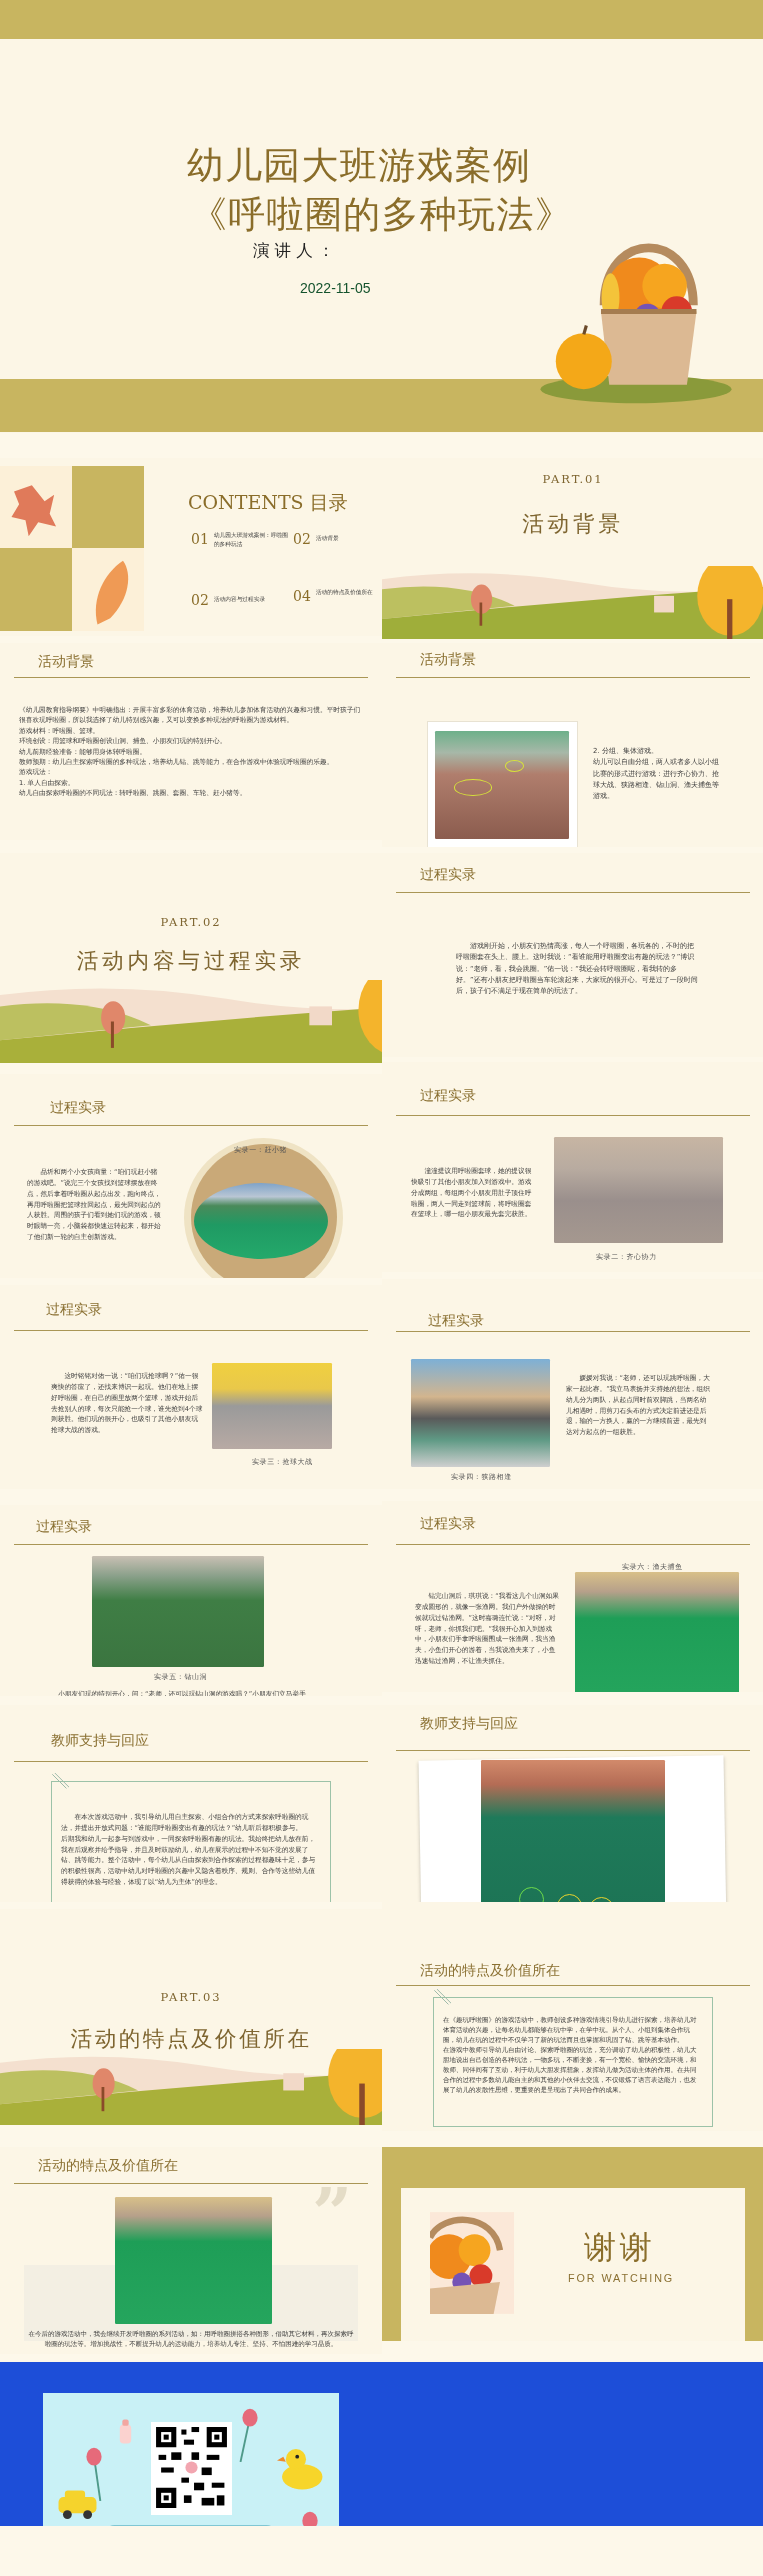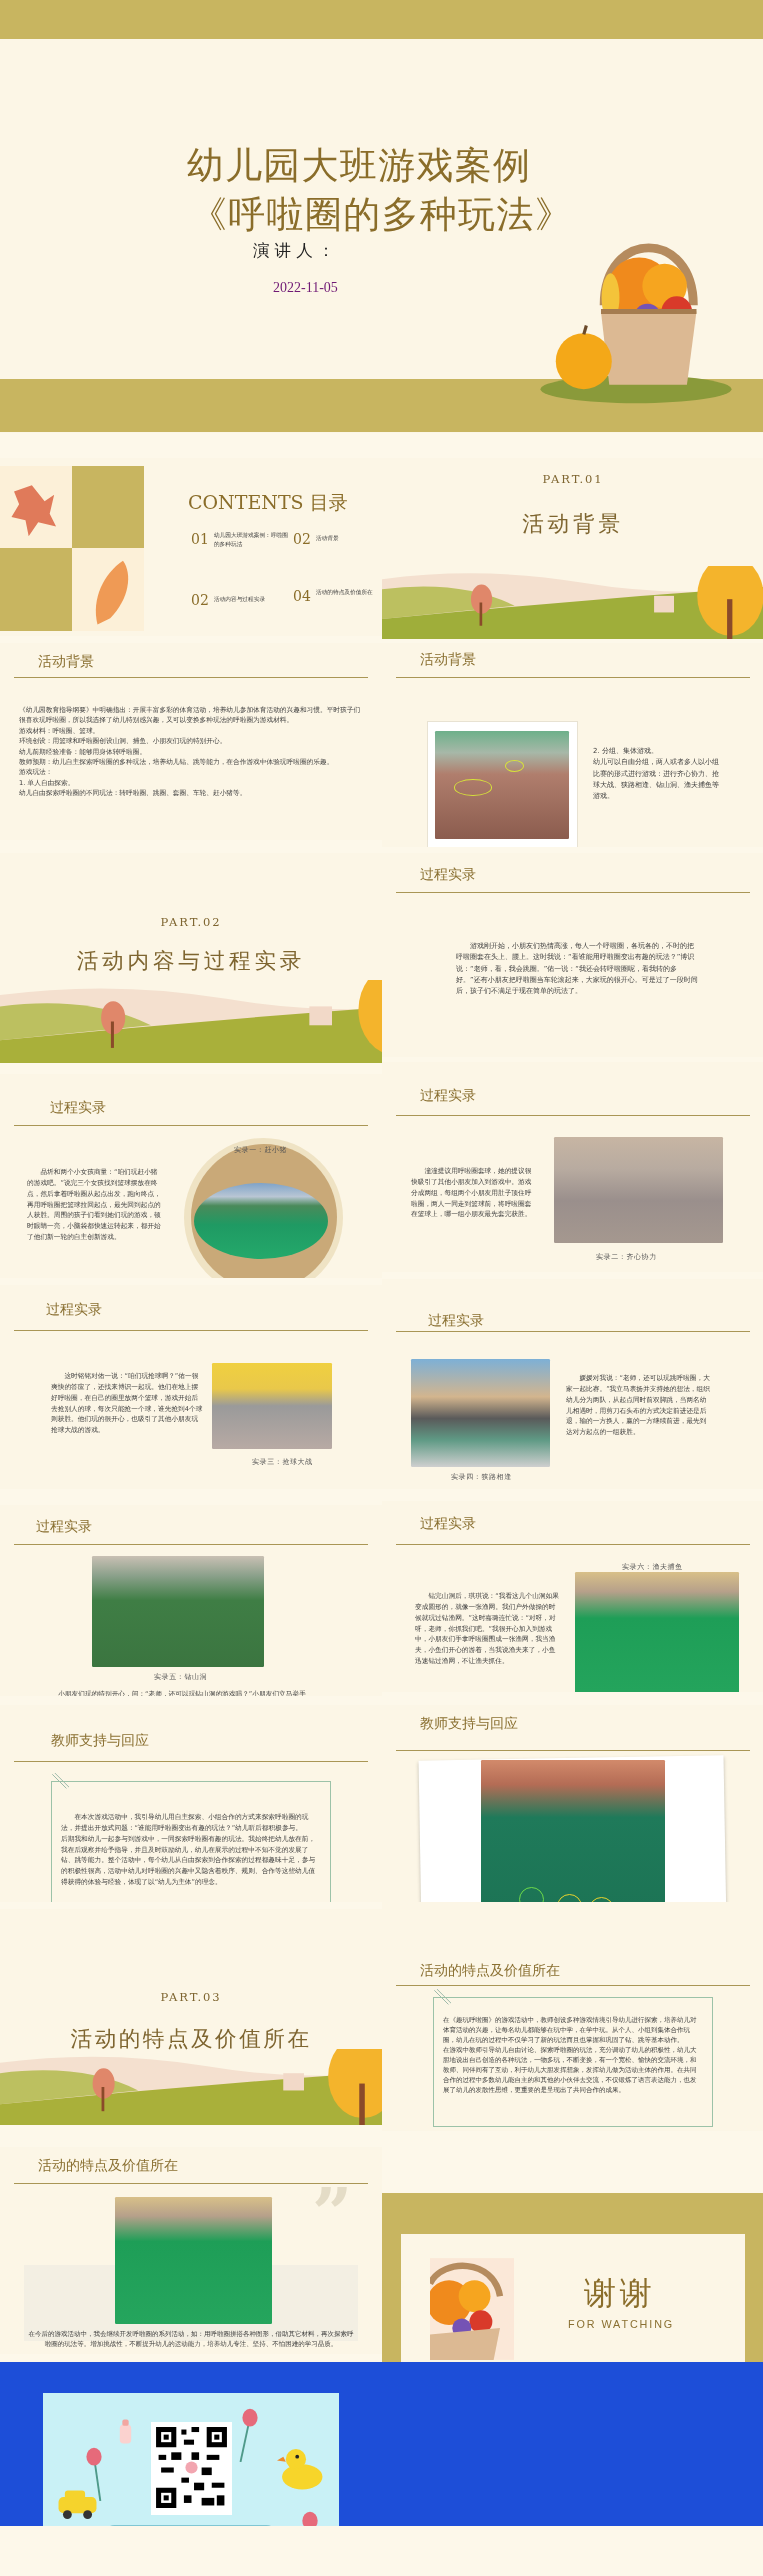--- a/index.html
+++ b/index.html
@@ -5,21 +5,21 @@
   * { box-sizing: border-box; margin: 0; padding: 0; }
   html, body { width: 763px; height: 2576px; background: #fdf8ea; overflow: hidden; }
   body { position: relative; font-family: "DejaVu Sans", "Liberation Sans", sans-serif; color: #3a3a3a; }
   .slide { position: absolute; background: #fcf6e6; overflow: hidden; }
   .serif { font-family: "DejaVu Serif", "Liberation Serif", serif; }
   .gold { color: #8a6d2a; }
   .olive-band { position: absolute; left: 0; right: 0; background: #c8b560; }
   
   .cover-title { position: absolute; left: 0; right: 0; text-align: center; font-family: "DejaVu Serif", "Liberation Serif", serif; color: #8a6d2a; font-size: 37px; letter-spacing: 1.3px; }
   .cover-speaker { position: absolute; left: 253px; top: 240px; font-size: 16.5px; letter-spacing: 5.1px; color: #222; font-family: "DejaVu Serif", serif; }
-  .cover-date { position: absolute; left: 273px; top: 280px; font-size: 14px; color: #701a75; font-family: Liberation Serif, serif; }
+  .cover-date { position: absolute; left: 300px; top: 280px; font-size: 14px; color: #14532d; font-family: Liberation Sans, sans-serif; }
   
   .sec-head { position: absolute; left: 38px; font-family: "DejaVu Serif", "Liberation Serif", serif; color: #8a7032; font-size: 14px; }
   .sec-rule { position: absolute; left: 14px; right: 14px; height: 1.3px; background: #a99655; }
   .body-text { position: absolute; font-size: 7.3px; line-height: 1.62; color: #3d3d3d; }
   .caption { position: absolute; font-size: 7px; color: #555; font-family: "DejaVu Serif", serif; letter-spacing: 0.6px; }
   .photo { position: absolute; border-radius: 1.3px; overflow: hidden; }
   .photo-green { background: linear-gradient(180deg, #7fa3c8 0%, #b9c6d4 18%, #4a8a5a 30%, #1f9a63 55%, #24a96b 100%); }
   .photo-red { background: linear-gradient(180deg, #6db08a 0%, #a7b8a8 20%, #b07e6d 40%, #8b5c4e 100%); }
   .photo-gray { background: linear-gradient(180deg, #c7b5a3 0%, #b8aba0 30%, #9a8f8c 60%, #a5988f 100%); }
   .photo-build { background: linear-gradient(180deg, #7db0d6 0%, #d3b58e 35%, #5a5a5a 55%, #5f9a85 75%, #cfcfcf 100%); }
@@ -262,21 +262,21 @@
 
 <section class="slide" style="left:0;top:2147px;width:382px;height:207px;">
   <div class="sec-head" style="top:10.2px;">活动的特点及价值所在</div>
   <div class="sec-rule" style="top:36px;"></div>
   <div style="position:absolute;left:24px;top:118px;width:334px;height:76px;background:#f3efe3;"></div>
   <div style="position:absolute;left:312px;top:25.4px;font-size:70px;color:#e4dcc6;font-family:'DejaVu Serif',serif;font-weight:bold;">”</div>
   <div class="photo photo-court" style="left:115px;top:50px;width:157px;height:127px;"></div>
   <div class="body-text" style="left:25.4px;top:183px;width:331px;font-size:6.5px;text-align:center;line-height:1.5;">在今后的游戏活动中，我会继续开发呼啦圈的系列活动，如：用呼啦圈拼搭各种图形，借助其它材料，再次探索呼啦圈的玩法等。增加挑战性，不断提升幼儿的运动能力，培养幼儿专注、坚持、不怕困难的学习品质。</div>
 </section>
 
-<section class="slide" style="left:382px;top:2147px;width:382px;height:194px;background:#c8b560;margin-top:46px;">
+<section class="slide" style="left:382px;top:2147px;width:382px;height:194px;background:#c8b560;">
   <div style="position:absolute;left:19px;top:41px;width:344px;height:153px;background:#fcf6e6;"></div>
   <svg style="position:absolute;left:48px;top:65px;" width="84" height="102" viewBox="0 0 132 160">
     <rect width="132" height="160" fill="#fbe8d8"></rect>
     <path d="M0 40 C20 0 100 0 110 60" stroke="#b58b5e" stroke-width="10" fill="none"></path>
     <circle cx="30" cy="70" r="35" fill="#f08a1c"></circle>
     <circle cx="70" cy="60" r="25" fill="#f6a51f"></circle>
     <circle cx="80" cy="100" r="18" fill="#d93a2a"></circle>
     <circle cx="50" cy="110" r="15" fill="#7553b5"></circle>
     <path d="M0 120 L110 110 L100 160 L0 160 Z" fill="#dcb993"></path>
   </svg>

